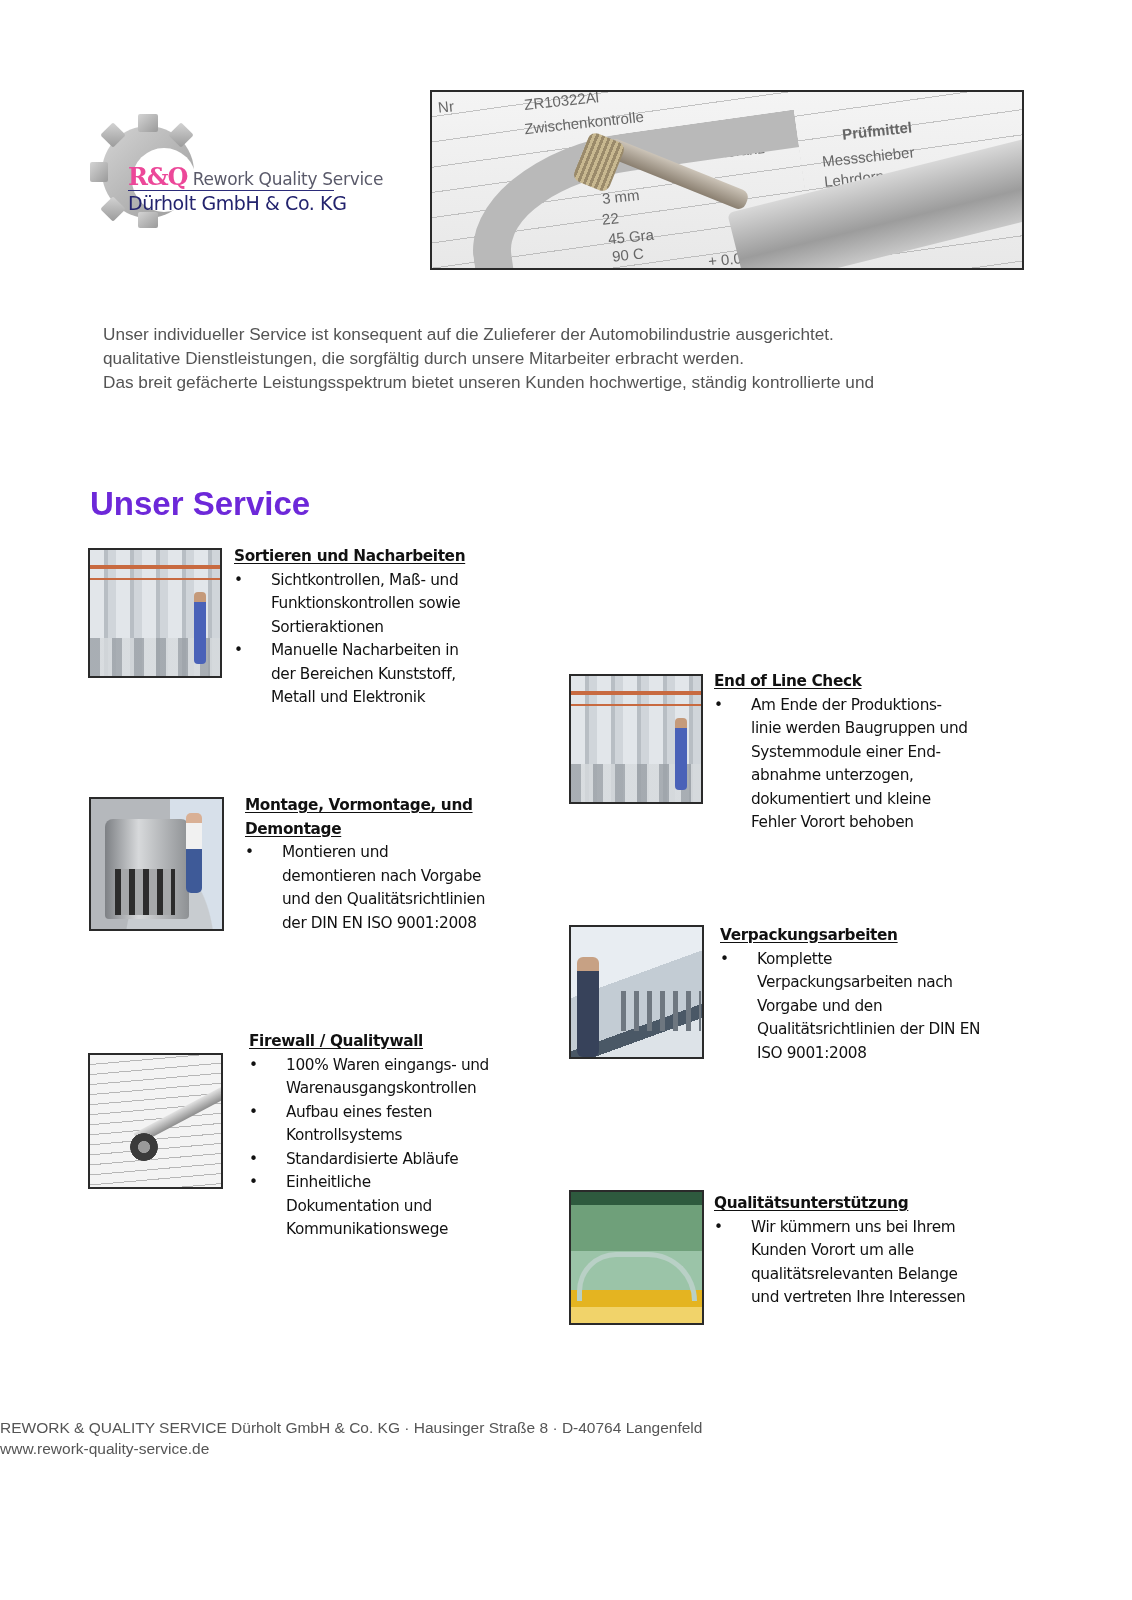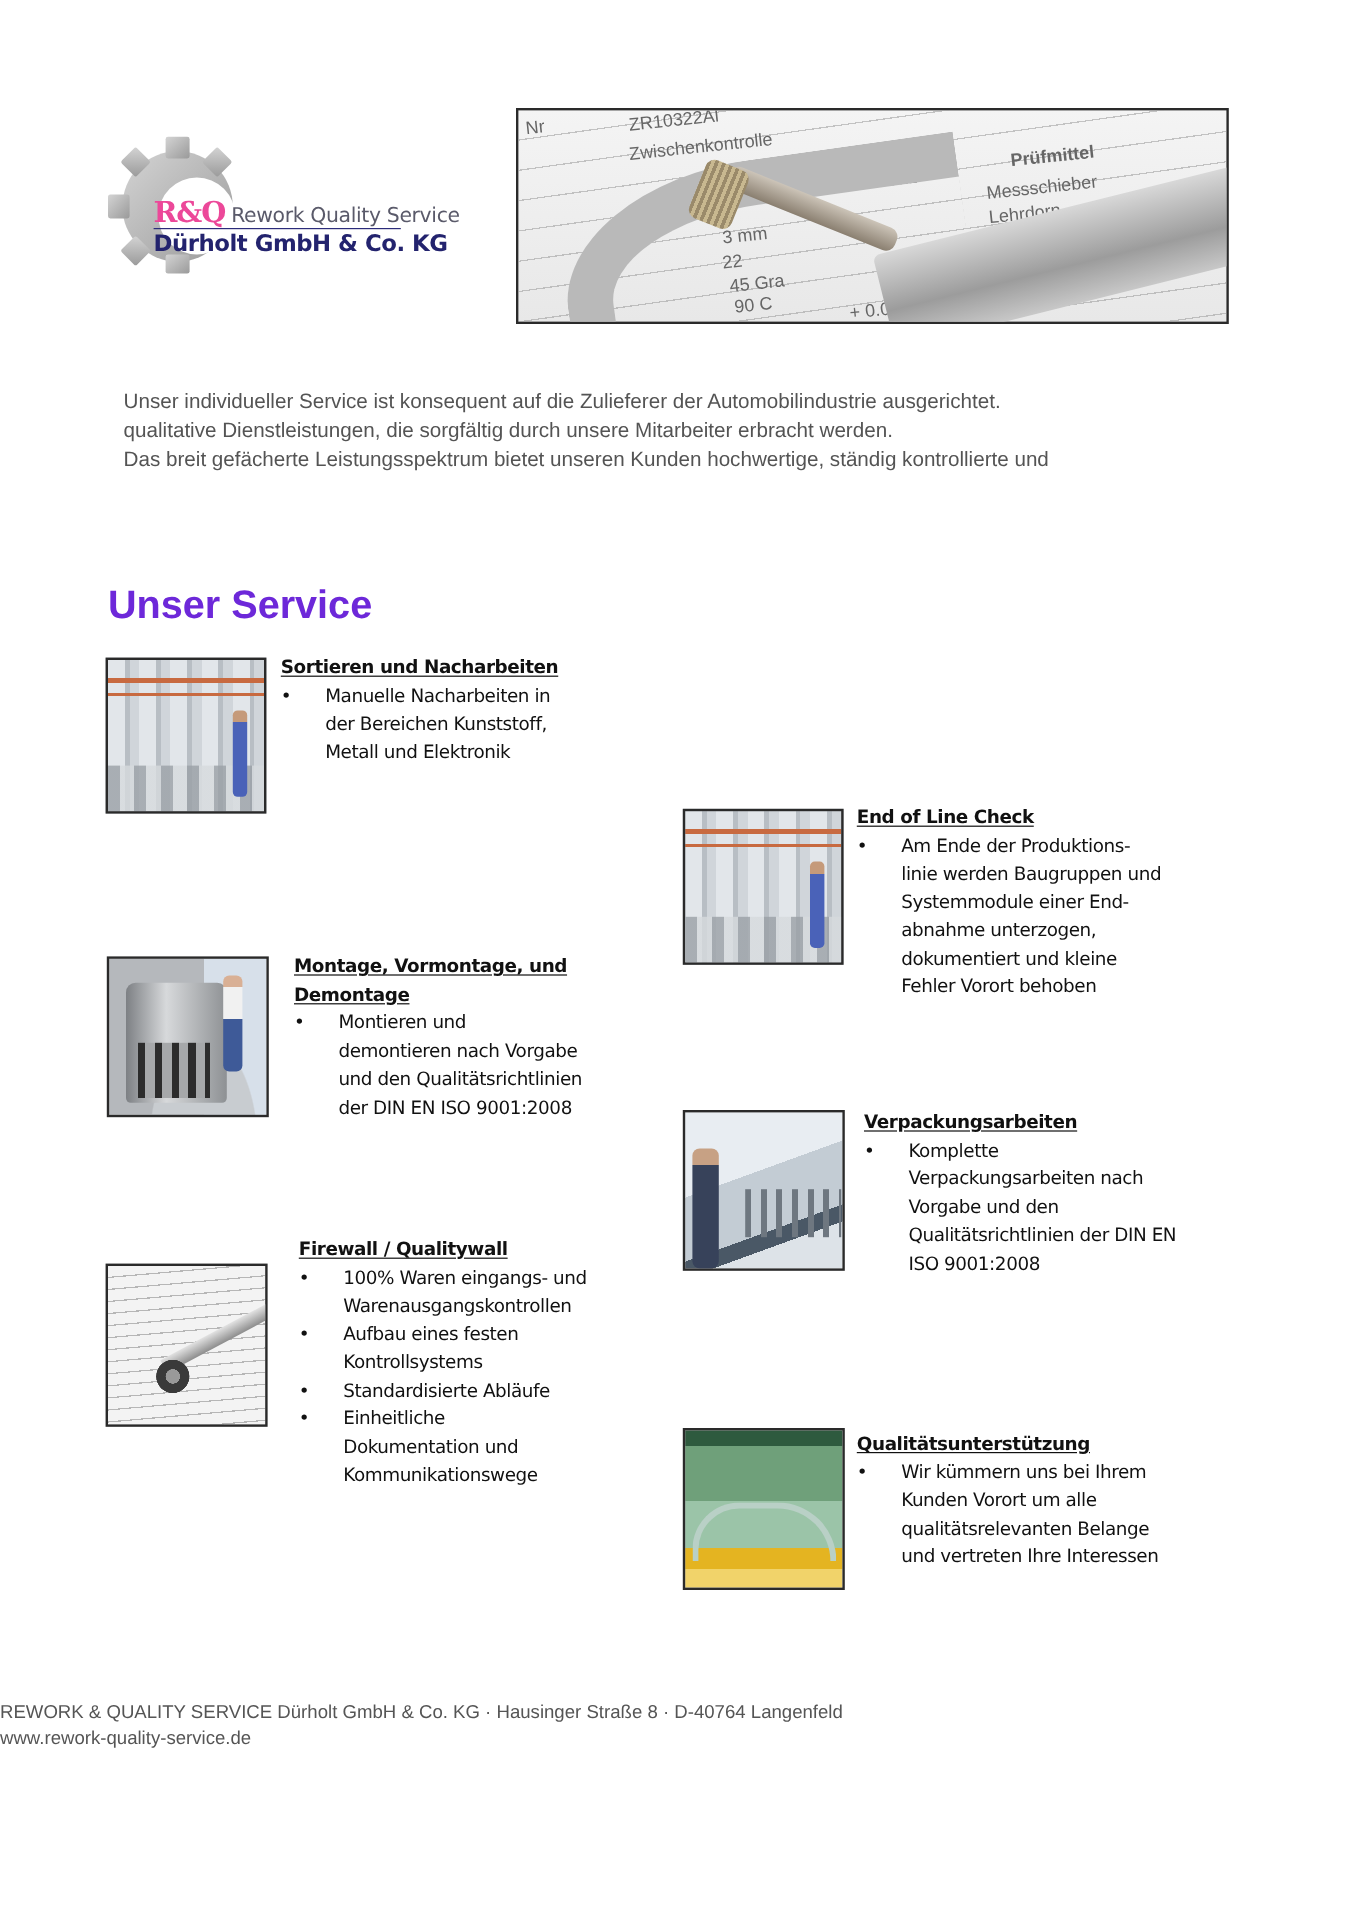--- a/index.html
+++ b/index.html
@@ -5,21 +5,21 @@
   html, body { margin: 0; padding: 0; background: #ffffff; }
   body { width: 1132px; height: 1600px; position: relative; overflow: hidden; font-family: "Liberation Sans", sans-serif; color: #222; }
   .abs { position: absolute; }
 
   
   .logo { left: 88px; top: 110px; width: 260px; height: 120px; }
   .logo .gear { position: absolute; left: 0; top: 0; }
   .logo .l1 { position: absolute; left: 40px; top: 52px; font-family: "DejaVu Sans", sans-serif; font-size: 17px; color: #5a5a6a; white-space: nowrap; letter-spacing: -0.3px; }
   .logo .l1 b { font-family: "DejaVu Serif", serif; font-size: 24px; font-weight: bold; color: #ec4899; letter-spacing: -1px; }
   .logo .rule { position: absolute; left: 40px; top: 80px; width: 206px; height: 1px; background: #2b2b7a; }
-  .logo .l2 { position: absolute; left: 40px; top: 82px; font-family: "DejaVu Sans", sans-serif; font-weight: bold; font-size: 19px; color: #23236e; white-space: nowrap; letter-spacing: -0.4px; }
+  .logo .l2 { position: absolute; left: 40px; top: 82px; font-family: "DejaVu Sans", sans-serif; font-weight: normal; font-size: 19px; color: #23236e; white-space: nowrap; letter-spacing: -0.4px; }
 
   
   .banner { left: 430px; top: 90px; width: 590px; height: 176px; border: 2px solid #2a2a2a; overflow: hidden;
     background: linear-gradient(180deg, #f4f4f4 0%, #e8e8e8 100%); }
   .banner .sheet { position: absolute; inset: 0; background:
       repeating-linear-gradient(172deg, transparent 0 24px, #9a9a9a 24px 25px); opacity: .55; }
   .banner .cap { position: absolute; font-family: "Liberation Sans", sans-serif; color: #666; font-size: 15px; transform: rotate(-6deg); white-space: nowrap; }
   .banner .mic { position: absolute; left: 40px; top: 40px; width: 300px; height: 170px; border-radius: 50% 0 0 0;
     border: 38px solid #b9b9b9; border-right: none; border-bottom: none; transform: rotate(-8deg); }
   .banner .barrel { position: absolute; left: 300px; top: 80px; width: 330px; height: 80px; background: linear-gradient(180deg, #d8d8d8, #9c9c9c 60%, #c8c8c8); transform: rotate(-14deg); border-radius: 6px; }
@@ -123,20 +123,21 @@
 
 <div class="abs title">Unser Service</div>
 
 <div class="abs thumb img-factory" style="left:88px;top:548px;width:130px;height:126px">
   <div class="floor"></div>
     <div class="worker"></div>
 </div>
 <div class="abs svc" style="left:234px;top:545px;width:300px">
   <div class="h">Sortieren und Nacharbeiten</div>
   <ul>
+    <li><span>Sichtkontrollen, Maß- und</span><br><span>Funktionskontrollen sowie</span><br><span>Sortieraktionen</span></li>
     <li><span>Manuelle Nacharbeiten in</span><br><span>der Bereichen Kunststoff,</span><br><span>Metall und Elektronik</span></li>
   </ul>
 </div>
 
 <div class="abs thumb img-factory" style="left:569px;top:674px;width:130px;height:126px">
   <div class="floor"></div>
     <div class="worker"></div>
 </div>
 <div class="abs svc" style="left:714px;top:670px;width:300px">
   <div class="h">End of Line Check</div>

